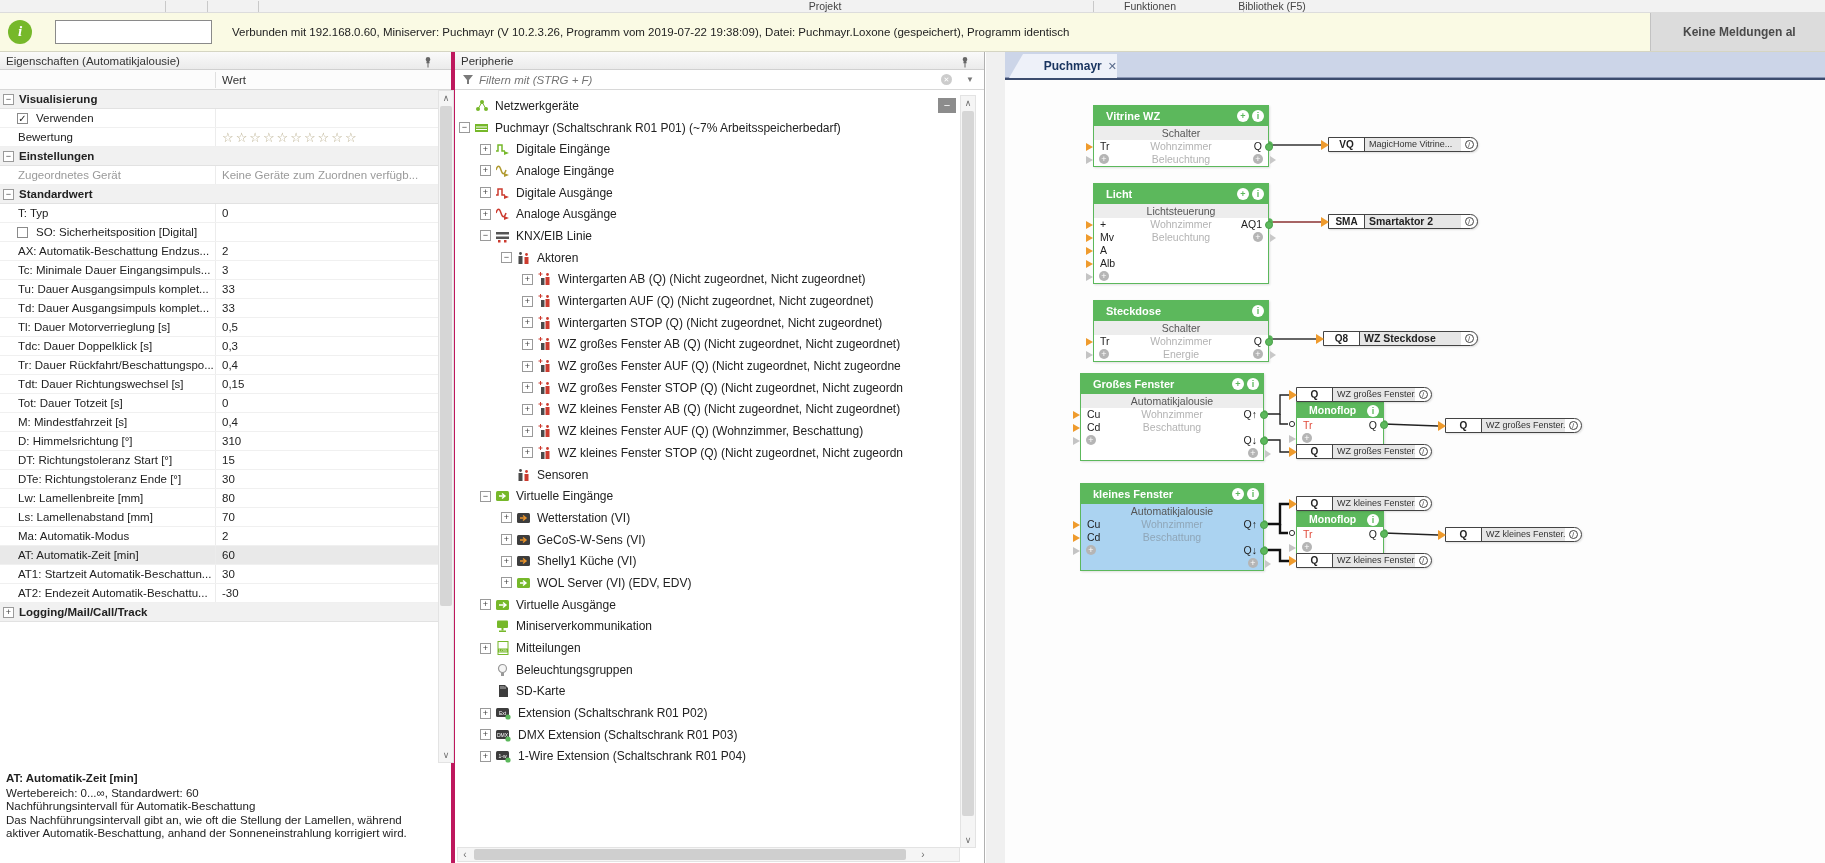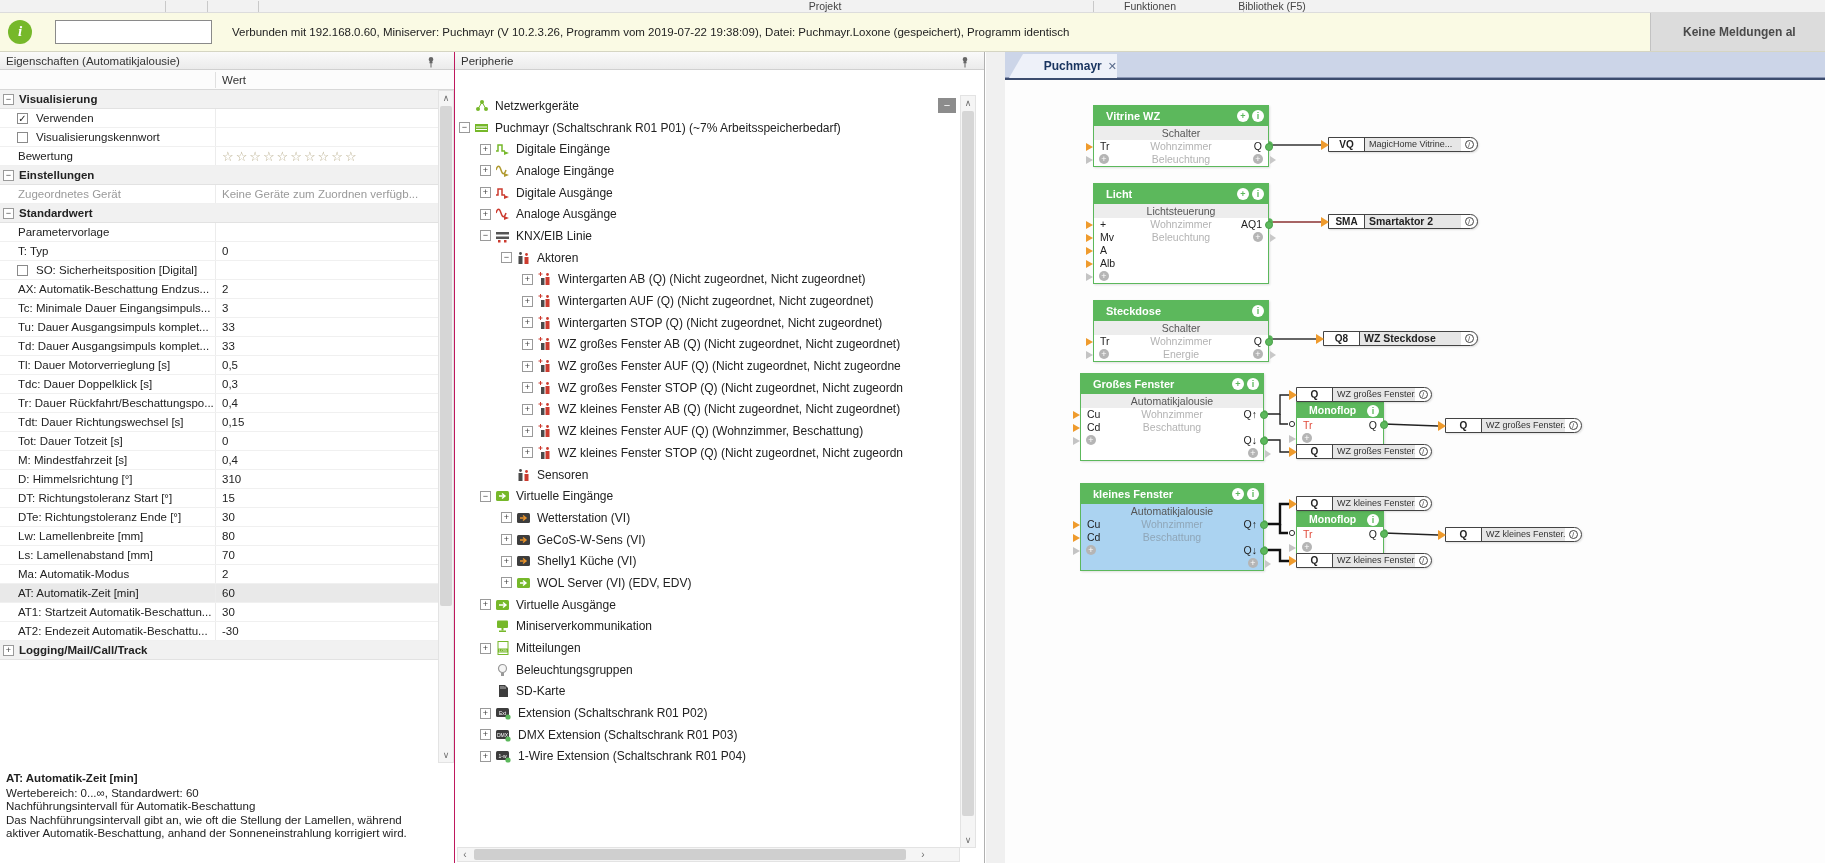--- a/index.html
+++ b/index.html
@@ -16,21 +16,21 @@
   .info-circle { position:absolute; left:8px; top:7px; width:24px; height:24px; border-radius:50%; background:#76b82a; color:#fff; font:italic bold 15px "Liberation Serif",serif; text-align:center; line-height:23px; }
   #status-input { position:absolute; left:55px; top:7px; width:157px; height:24px; border:1px solid #8a8a8a; background:#fff; font-size:11px; padding:0 4px; }
   #status-text { position:absolute; left:232px; top:0; height:39px; line-height:39px; font-size:11.5px; color:#222; white-space:nowrap; }
   #msg-box { position:absolute; left:1650px; top:0; width:175px; height:38px; background:#dcdcdc; border-left:1px solid #c2c2c2; line-height:38px; padding-left:32px; font-weight:bold; font-size:12px; color:#4a4a4a; white-space:nowrap; overflow:hidden; }
 
   
   .panel-header { position:absolute; left:0; top:0; width:100%; height:18px; background:linear-gradient(#fafafa,#ebebeb); border-bottom:1px solid #d0d0d0; line-height:18px; padding-left:6px; font-size:11.5px; color:#333; }
   .pin { position:absolute; top:3px; width:10px; height:12px; }
 
   
-  #propspanel { position:absolute; left:0; top:52px; width:455px; height:811px; background:#fff; border-right:1px solid #be185d; }
+  #propspanel { position:absolute; left:0; top:52px; width:455px; height:811px; background:#fff; border-right:4px solid #be185d; }
   #prop-cols { position:absolute; left:0; top:18px; width:100%; height:20px; background:#fcfcfc; border-bottom:1px solid #d8d8d8; }
   #prop-cols span { position:absolute; top:0; line-height:20px; color:#333; }
   #prop-cols .c1 { left:21px;margin-top:16px; } #prop-cols .c2 { left:222px; }
   #prop-cols .cv { position:absolute; left:215px; top:2px; height:16px; width:1px; background:#e0e0e0; }
   #prop-rows { position:absolute; left:0; top:38px; width:438px; }
   .prow { position:relative; height:19px; border-bottom:1px solid #f0f0f0; }
   .prow .vline { position:absolute; left:215px; top:0; bottom:0; border-left:1px solid #ececec; }
   .prow.group { background:#f1f1f1; border-bottom:1px solid #e2e2e2; }
   .prow.selected { background:#e9e9e9; }
   .gbox,.tbox { display:inline-block; width:11px; height:11px; border:1px solid #9a9a9a; background:#fff; font-size:9px; line-height:9px; text-align:center; color:#444; }
@@ -150,46 +150,35 @@
         <span class="glabel">Visualisierung</span>
       </div>
       <div class="prow">
         <span class="vline"></span>
         <span class="pcb">✓</span>
         <span class="plabel withcb">Verwenden</span>
         <span class="pvalue"></span>
       </div>
       <div class="prow">
         <span class="vline"></span>
-        <span class="pcb"></span>
-        <span class="plabel withcb">Visualisierungskennwort</span>
-        <span class="pvalue"></span>
-      </div>
-      <div class="prow">
-        <span class="vline"></span>
         <span class="plabel">Bewertung</span>
         <span class="pvalue stars">☆☆☆☆☆☆☆☆☆☆</span>
       </div>
       <div class="prow group">
         <span class="gbox">−</span>
         <span class="glabel">Einstellungen</span>
       </div>
       <div class="prow">
         <span class="vline"></span>
         <span class="plabel gray">Zugeordnetes Gerät</span>
         <span class="pvalue gray">Keine Geräte zum Zuordnen verfügb...</span>
       </div>
       <div class="prow group">
         <span class="gbox">−</span>
         <span class="glabel">Standardwert</span>
-      </div>
-      <div class="prow">
-        <span class="vline"></span>
-        <span class="plabel">Parametervorlage</span>
-        <span class="pvalue"></span>
       </div>
       <div class="prow">
         <span class="vline"></span>
         <span class="plabel">T: Typ</span>
         <span class="pvalue">0</span>
       </div>
       <div class="prow">
         <span class="vline"></span>
         <span class="pcb"></span>
         <span class="plabel withcb">SO: Sicherheitsposition [Digital]</span>
@@ -311,20 +300,28 @@
   </div>
 </div>
 
 <div id="periphpanel">
   <div class="panel-header">
     <span>Peripherie</span>
     <span class="pin" style="right:14px"><svg width="10" height="12">
           <path d="M5 1a2.3 2.3 0 0 1 2.3 2.3c0 1.4-1 2-1 2l.4 2H3.3l.4-2s-1-.6-1-2A2.3 2.3 0 0 1 5 1z" fill="#666"></path>
           <rect x="4.5" y="7" width="1" height="4.5" fill="#666"></rect>
         </svg></span>
+  </div>
+  <div id="filter-row">
+    <span id="funnel"><svg width="11" height="10">
+          <polygon points="0,0 10,0 6,5 6,9 4,9 4,5" fill="#7a7a7a"></polygon>
+        </svg></span>
+    <input id="filter-input" placeholder="Filtern mit (STRG + F)" style="">
+    <span id="filter-clear">✕</span>
+    <span id="filter-drop">▼</span>
   </div>
   <div id="tree">
       <div class="trow" style="padding-left: 2px; align-items: center;">
         <span class="tspace"></span>
         <span class="ticon"><svg width="14" height="14">
             <path d="M7 3L3 10M7 3l4 7" stroke="#76b82a" stroke-width="1" fill="none"></path>
             <circle cx="7" cy="3" r="2" fill="#76b82a"></circle>
             <circle cx="3" cy="10" r="2" fill="#76b82a"></circle>
             <circle cx="11" cy="10" r="2" fill="#76b82a"></circle>
           </svg></span>

